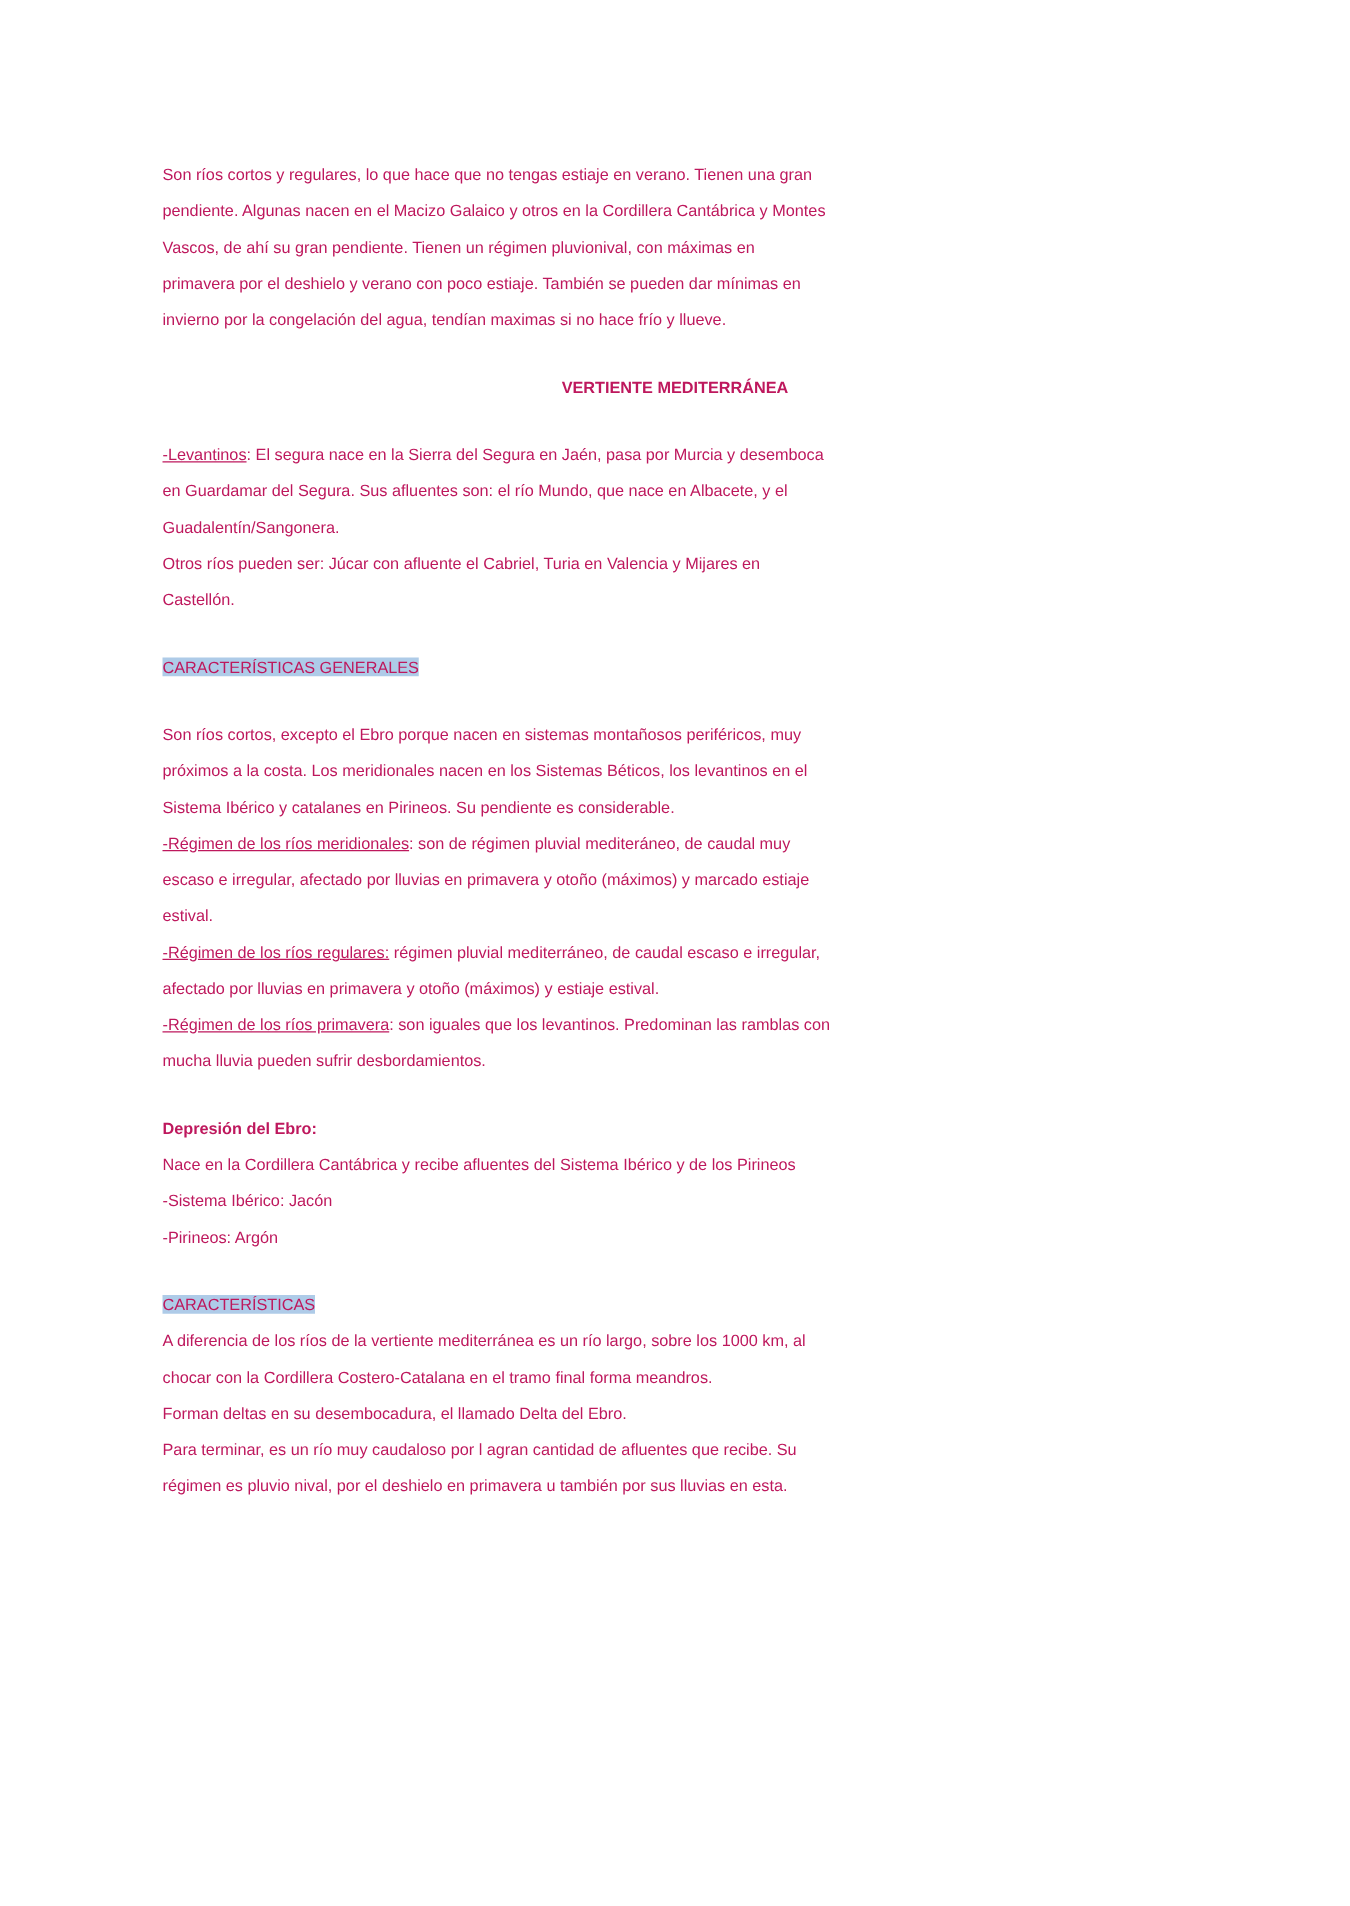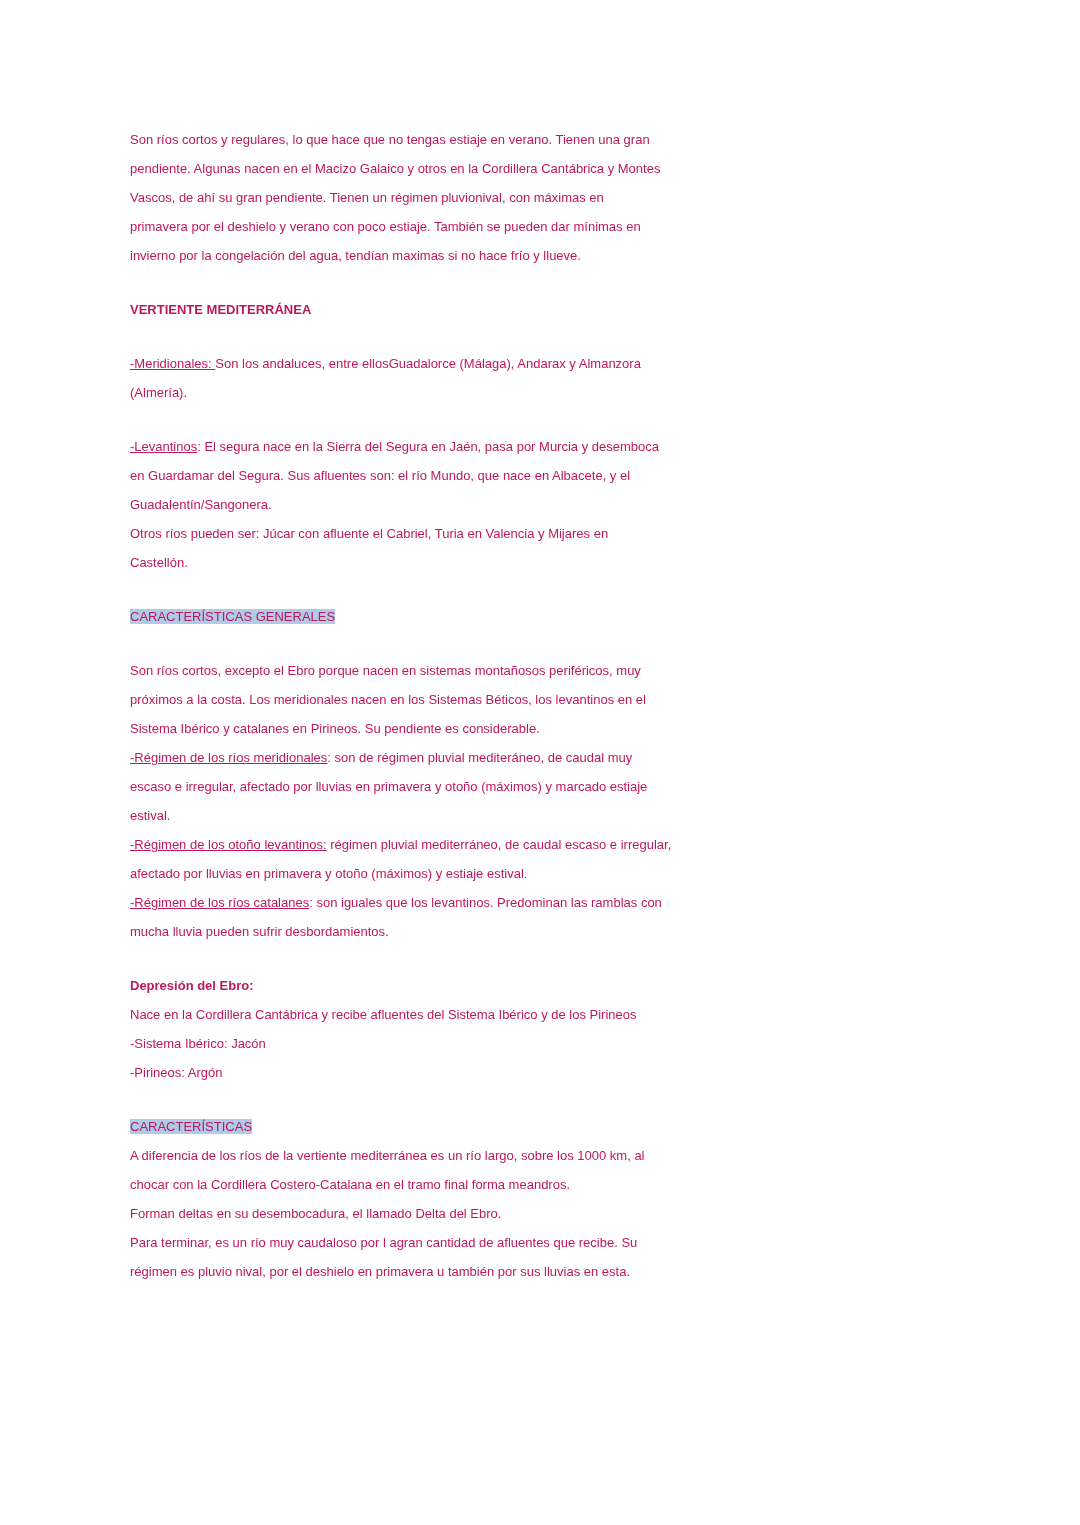--- a/index.html
+++ b/index.html
@@ -21,53 +21,51 @@
     font-family: "Liberation Sans", "DejaVu Sans", sans-serif;
     font-size: 13px;
     line-height: 29px;
     color: #be185d;
   }
   .doc p {
     margin: 25px 0 0 0;
     white-space: pre;  
   }
   .doc p:first-child { margin-top: 0; }
-  .center { }
+  .center { text-align: center; }
   .b { font-weight: bold; }
   .u { text-decoration: underline; }
   .hl { background-color: #aecbe8; text-align: center; }
 </style>
 </head>
 <body>
 
 <div class="page">
   <div class="doc">
     <p><span>Son ríos cortos y regulares, lo que hace que no tengas estiaje en verano. Tienen una gran
 pendiente. Algunas nacen en el Macizo Galaico y otros en la Cordillera Cantábrica y Montes
 Vascos, de ahí su gran pendiente. Tienen un régimen pluvionival, con máximas en
 primavera por el deshielo y verano con poco estiaje. También se pueden dar mínimas en
 invierno por la congelación del agua, tendían maximas si no hace frío y llueve.</span></p>
     <p class="center b"><span>VERTIENTE MEDITERRÁNEA</span></p>
-    <p><span class="u">-Meridionales: </span><span>Son los andaluces, entre ellosGuadalorce (Málaga), Andarax y Almanzora
-(Almería).</span></p>
     <p><span class="u">-Levantinos</span><span>: El segura nace en la Sierra del Segura en Jaén, pasa por Murcia y desemboca
 en Guardamar del Segura. Sus afluentes son: el río Mundo, que nace en Albacete, y el
 Guadalentín/Sangonera.
 Otros ríos pueden ser: Júcar con afluente el Cabriel, Turia en Valencia y Mijares en
 Castellón.</span></p>
     <p><span class="hl">CARACTERÍSTICAS GENERALES</span></p>
     <p><span>Son ríos cortos, excepto el Ebro porque nacen en sistemas montañosos periféricos, muy
 próximos a la costa. Los meridionales nacen en los Sistemas Béticos, los levantinos en el
 Sistema Ibérico y catalanes en Pirineos. Su pendiente es considerable.
 </span><span class="u">-Régimen de los ríos meridionales</span><span>: son de régimen pluvial mediteráneo, de caudal muy
 escaso e irregular, afectado por lluvias en primavera y otoño (máximos) y marcado estiaje
 estival.
-</span><span class="u">-Régimen de los otoño levantinos:</span><span> régimen pluvial mediterráneo, de caudal escaso e irregular,
+</span><span class="u">-Régimen de los ríos regulares:</span><span> régimen pluvial mediterráneo, de caudal escaso e irregular,
 afectado por lluvias en primavera y otoño (máximos) y estiaje estival.
-</span><span class="u">-Régimen de los ríos catalanes</span><span>: son iguales que los levantinos. Predominan las ramblas con
+</span><span class="u">-Régimen de los ríos primavera</span><span>: son iguales que los levantinos. Predominan las ramblas con
 mucha lluvia pueden sufrir desbordamientos.</span></p>
     <p><span class="b">Depresión del Ebro:</span><span>
 Nace en la Cordillera Cantábrica y recibe afluentes del Sistema Ibérico y de los Pirineos
 -Sistema Ibérico: Jacón
 -Pirineos: Argón</span></p>
     <p><span class="hl">CARACTERÍSTICAS</span><span>
 A diferencia de los ríos de la vertiente mediterránea es un río largo, sobre los 1000 km, al
 chocar con la Cordillera Costero-Catalana en el tramo final forma meandros.
 Forman deltas en su desembocadura, el llamado Delta del Ebro.
 Para terminar, es un río muy caudaloso por l agran cantidad de afluentes que recibe. Su

